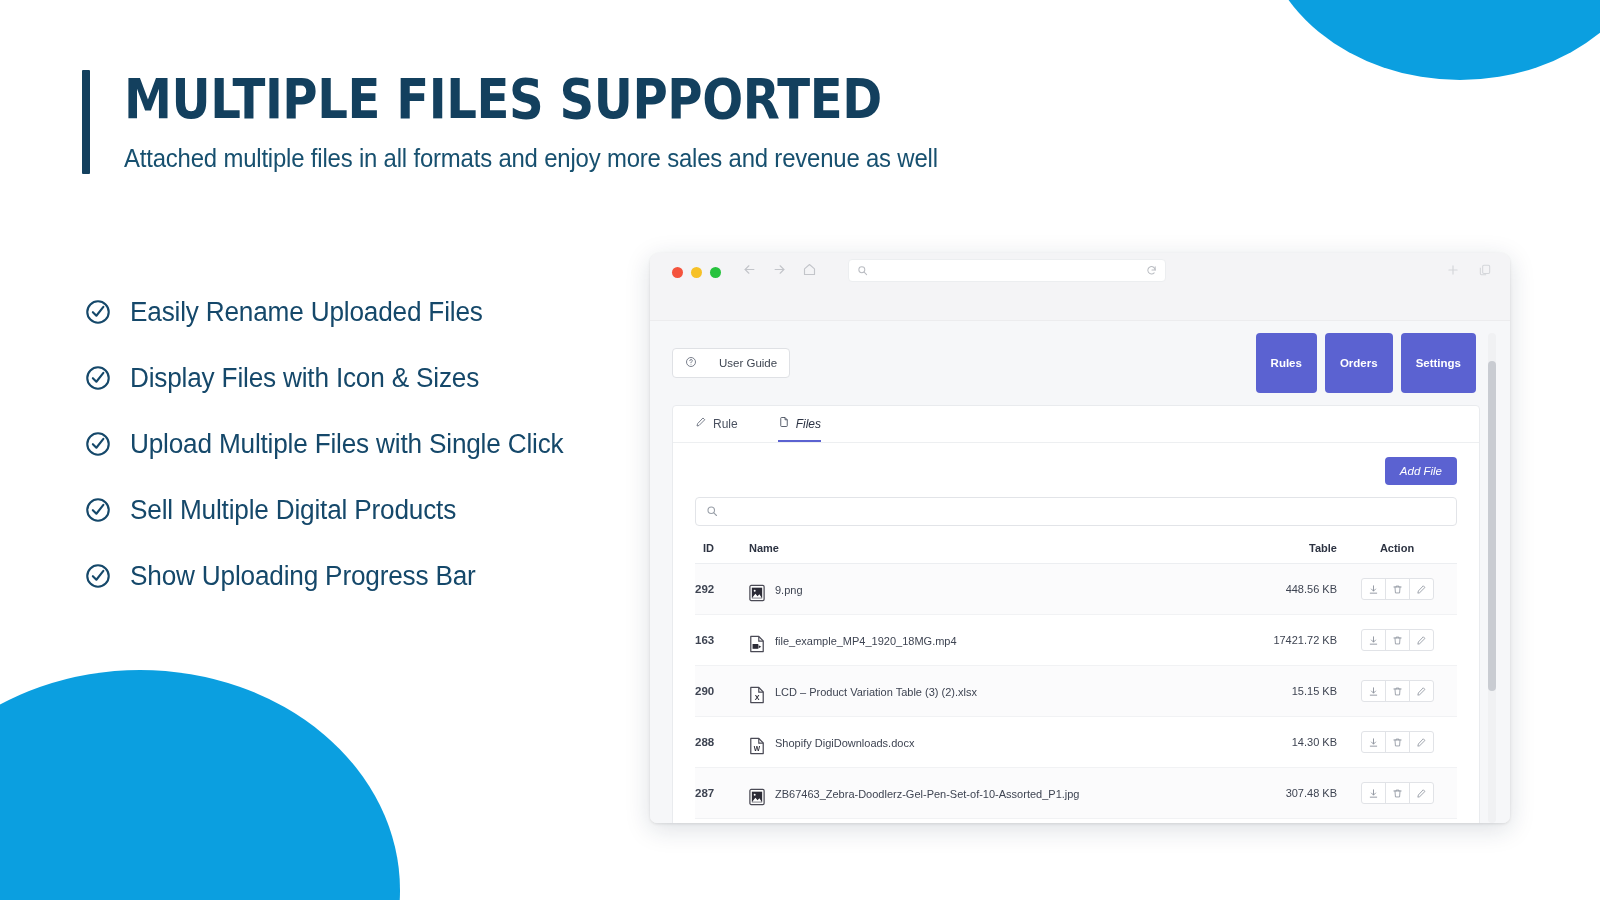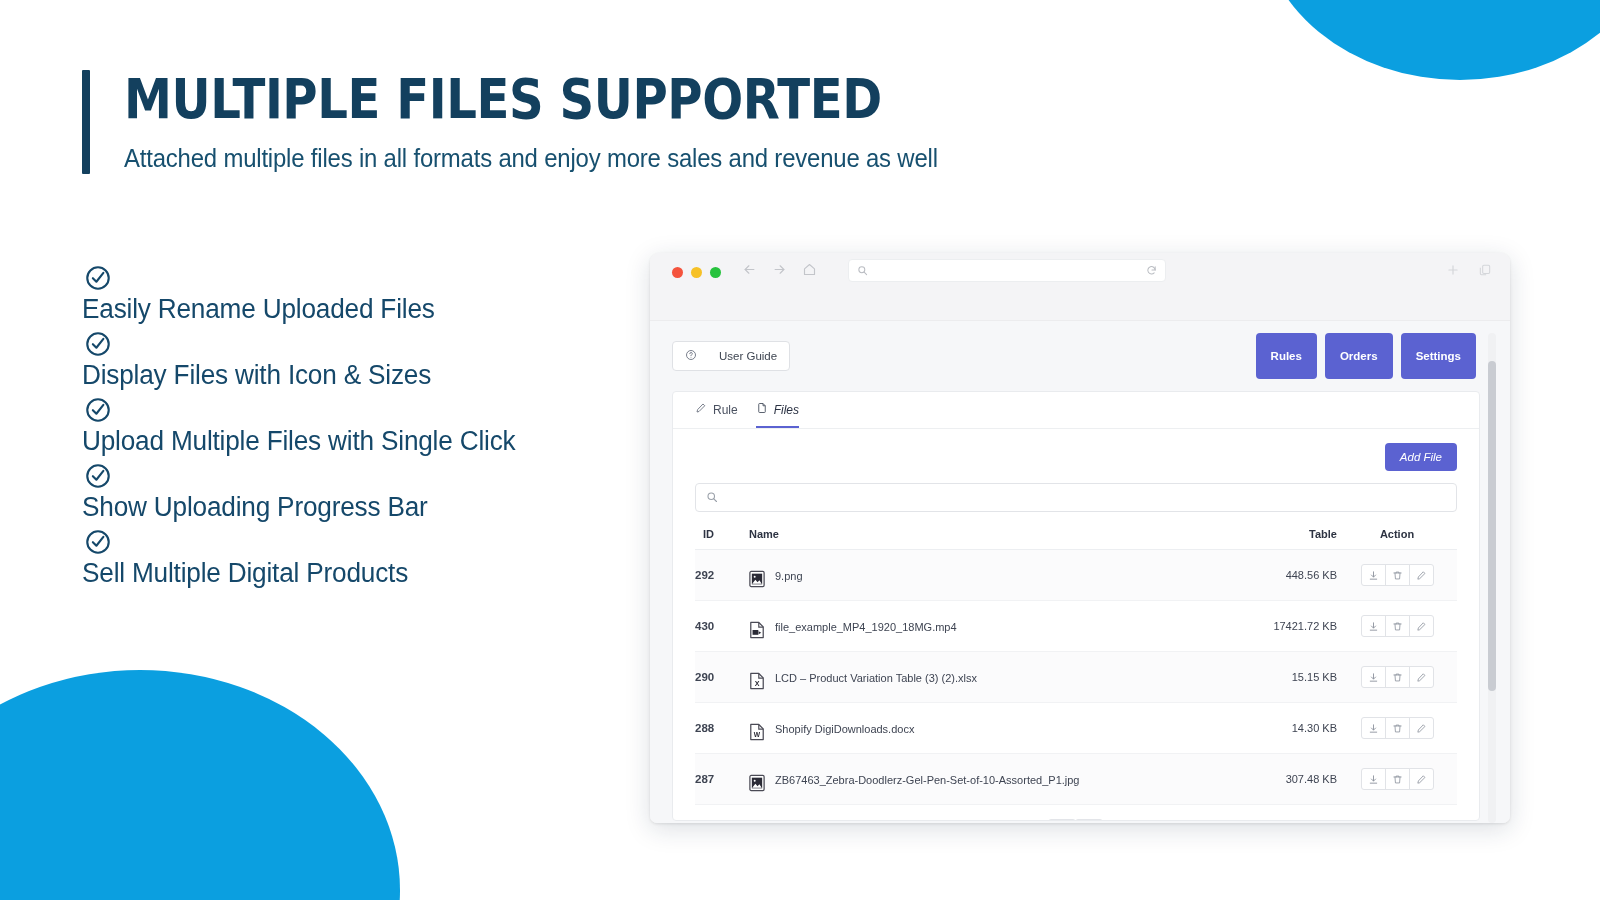--- a/index.html
+++ b/index.html
@@ -74,23 +74,22 @@
   }
 
   .feature-list {
     position: absolute;
     left: 82px;
     top: 262px;
     width: 600px;
   }
   .feature-item {
     display: flex;
-    align-items: flex-start;
+    align-items: flex-end;
     height: 66px;
-    flex-direction: column;
   }
   .check-icon {
     flex: 0 0 32px;
     width: 32px;
     height: 32px;
     margin-right: 16px;
     display: flex;
     align-items: center;
     justify-content: center;
   }
@@ -210,38 +209,38 @@
     font-size: 11.5px;
     color: #3f4652;
     cursor: pointer;
   }
   .top-right-btns { display: flex; gap: 8px; }
   .pill-btn {
     background: #5b62d1;
     color: #ffffff;
     border: none;
     border-radius: 4px;
-    padding: 17px 15px;
+    padding: 24px 15px;
     font-size: 11.5px;
     font-weight: bold;
     cursor: pointer;
     font-family: "Liberation Sans", sans-serif;
   }
 
   
   .card {
     background: #ffffff;
     border: 1px solid #e9ebee;
     border-radius: 4px;
     height: 430px;
     overflow: hidden;
   }
   .tabs {
     display: flex;
-    gap: 18px;
+    gap: 40px;
     padding: 10px 22px 0 22px;
     border-bottom: 1px solid #edeff1;
   }
   .tab {
     display: inline-flex;
     align-items: center;
     gap: 6px;
     font-size: 12px;
     color: #4a5160;
     padding-bottom: 9px;
@@ -429,31 +428,31 @@
       <span class="feature-label">Upload Multiple Files with Single Click</span>
     </div>
 
     <div class="feature-item">
       <span class="check-icon">
         <svg width="28" height="28" viewBox="0 0 24 24" fill="none" stroke="#15486a" stroke-width="1.8">
           <circle cx="12" cy="12" r="9.2"></circle>
             <path d="M7.6 12.2 L10.6 15.2 L16.6 7.6" stroke-linecap="round" stroke-linejoin="round"></path>
         </svg>
       </span>
-      <span class="feature-label">Show Uploading Progress Bar</span>
+      <span class="feature-label">Sell Multiple Digital Products</span>
     </div>
 
     <div class="feature-item">
       <span class="check-icon">
         <svg width="28" height="28" viewBox="0 0 24 24" fill="none" stroke="#15486a" stroke-width="1.8">
           <circle cx="12" cy="12" r="9.2"></circle>
             <path d="M7.6 12.2 L10.6 15.2 L16.6 7.6" stroke-linecap="round" stroke-linejoin="round"></path>
         </svg>
       </span>
-      <span class="feature-label">Sell Multiple Digital Products</span>
+      <span class="feature-label">Show Uploading Progress Bar</span>
     </div>
 
   </div>
 
   <div class="browser">
 
     <div class="browser-chrome">
       <div class="traffic">
         <span class="dot red"></span>
         <span class="dot yellow"></span>
@@ -617,21 +616,21 @@
                       <span class="act-btn">
                         <svg width="11" height="11" viewBox="0 0 24 24" fill="none" stroke="currentColor" stroke-width="1.8" stroke-linecap="round" stroke-linejoin="round">
                             <path d="M16.5 4.5l3 3L8 19l-4 1 1-4z"></path>
                           </svg>
                       </span>
                     </span>
                   </td>
                 </tr>
 
                 <tr>
-                  <td class="cell-id">430</td>
+                  <td class="cell-id">163</td>
                   <td class="cell-name">
                     <span class="name-wrap">
                       <span class="ftype-icon">
                         <svg width="16" height="18" viewBox="0 0 18 20">
                             <path d="M2 1.5h9l5 5v12H2z" fill="#fff" stroke="#4a4a55" stroke-width="1.4" stroke-linejoin="round"></path>
                             <path d="M11 1.8v5h5" fill="none" stroke="#4a4a55" stroke-width="1.3"></path>
                             <rect x="4" y="10" width="6.5" height="5.4" fill="#2b2b36"></rect>
                             <path d="M10.8 11.4l3 1.6-3 1.7z" fill="#2b2b36"></path>
                           </svg>
                       </span>

